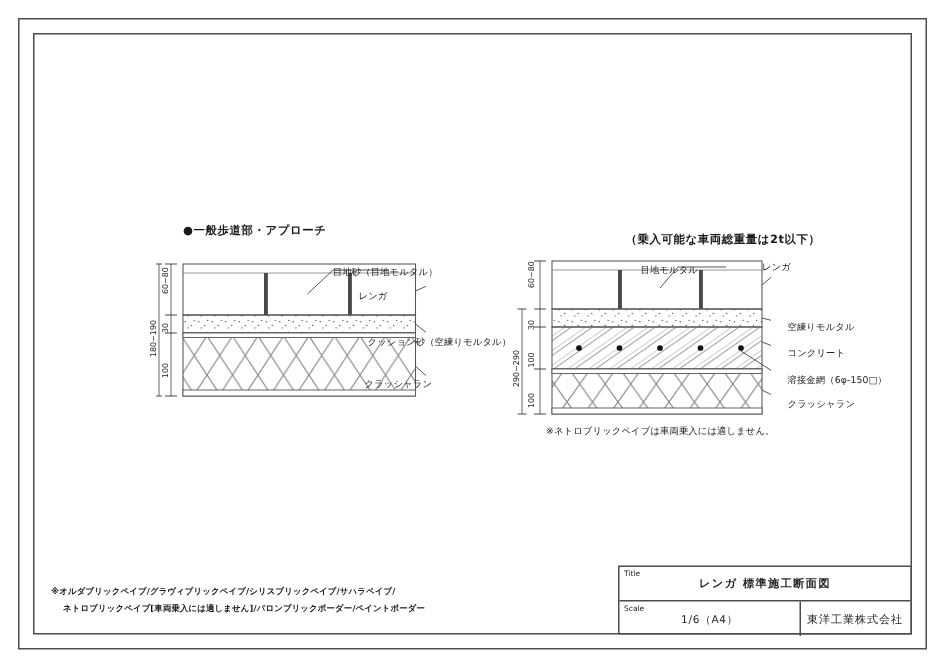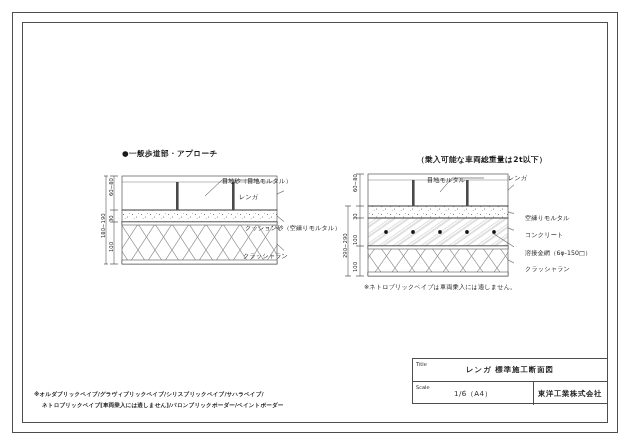--- a/index.html
+++ b/index.html
@@ -37,36 +37,36 @@
   .vlbl{
     position:absolute;font-size:5.3px;white-space:nowrap;color:#1a1a1a;
     transform-origin:0 0;transform:rotate(-90deg);
   }
 
   
   .dwg{position:absolute;}
 
   
   .titleblock{
-    position:absolute;left:412px;top:358px;width:196px;height:46px;
+    position:absolute;left:412px;top:377px;width:196px;height:46px;
     border:1px solid #4d4d4d;box-sizing:border-box;
   }
   .tb-row{position:absolute;left:0;width:100%;box-sizing:border-box;}
   .tb-row1{top:0;height:23px;border-bottom:1px solid #4d4d4d;}
   .tb-row2{top:23px;height:23px;}
   .tb-key{
     position:absolute;left:3px;top:2px;font-size:5px;color:#1a1a1a;
   }
   .tb-cellmid{
     position:absolute;left:0;top:0;height:100%;
     display:flex;align-items:center;justify-content:center;
   }
   .tb-title-txt{font-size:7.4px;font-weight:bold;letter-spacing:1px;}
   .tb-scale-txt{font-size:7px;letter-spacing:.5px;}
-  .tb-company-txt{font-size:7.4px;font-weight:bold;letter-spacing:.6px;text-align:right;}
+  .tb-company-txt{font-size:7.4px;font-weight:normal;letter-spacing:.6px;text-align:right;}
   .tb-vline{position:absolute;top:23px;left:120px;width:1px;height:23px;background:#4d4d4d;}
 
   
   .footnote{
     position:absolute;font-size:5.6px;white-space:nowrap;color:#1a1a1a;
     font-weight:bold;letter-spacing:.1px;
   }
 </style>
 </head>
 <body>

